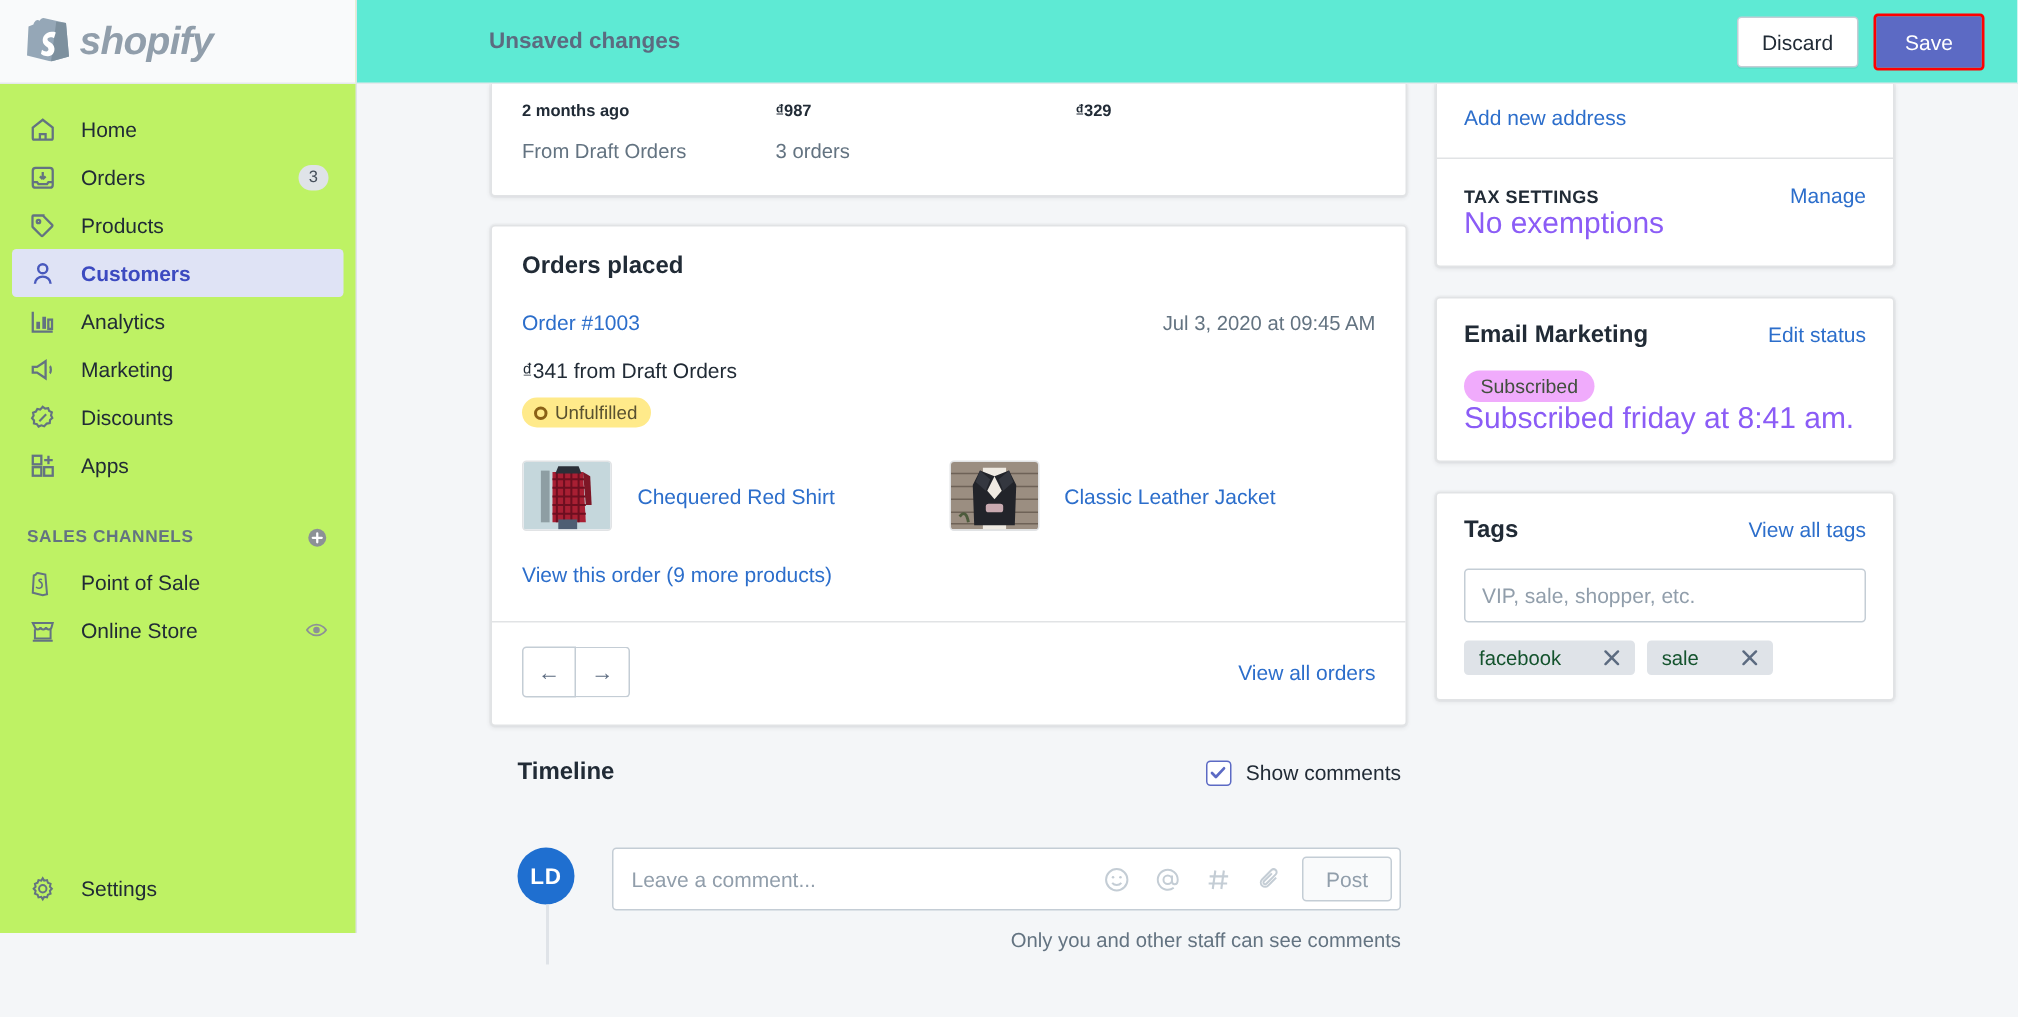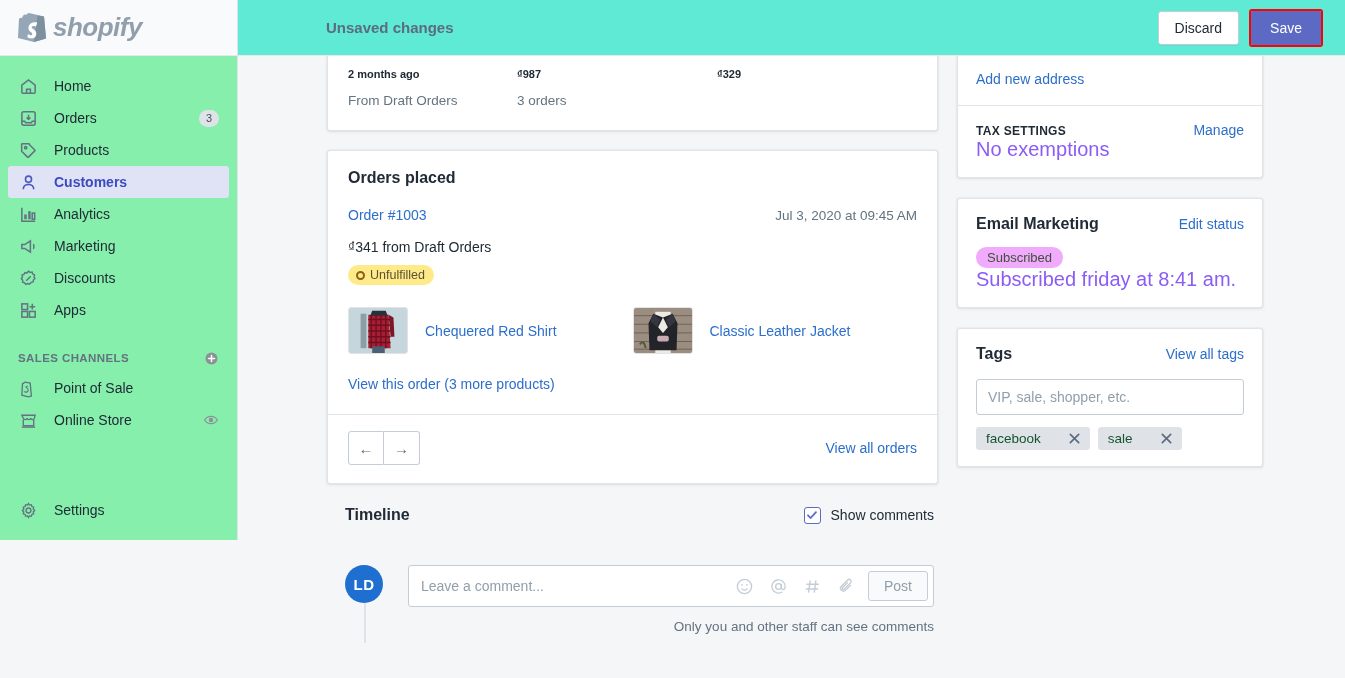--- a/index.html
+++ b/index.html
@@ -6,22 +6,22 @@
   html, body {
     width: 1345px; height: 678px;
     font-family: "Liberation Sans", sans-serif;
     background: #f4f6f8;
     overflow: hidden;
   }
   .app { display: flex; width: 1345px; height: 678px; }
 
   
   .sidebar {
-    width: 238px; height: 540px;
-    background: #86efac;
+    width: 238px; height: 622px;
+    background: #bef264;
     border-right: 1px solid #dfe3e8;
     display: flex; flex-direction: column;
     flex: 0 0 238px;
   }
   .logo-bar {
     height: 56px; flex: 0 0 56px;
     display: flex; align-items: center;
     padding-left: 18px;
     background: #f9fafb;
     border-bottom: 1px solid #e6e9ec;
@@ -494,21 +494,21 @@
                     <path d="M40 6 L33 12 L36 20 L43 14 Z" fill="#34373f"></path>
                     <rect x="24" y="29" width="12" height="6" rx="2" fill="#c9aab0"></rect>
                     <path d="M6 38c3-4 5-2 6 4" stroke="#4d5b3c" stroke-width="2" fill="none"></path>
                   </svg>
                 </span>
                 <a class="link pname">Classic Leather Jacket</a>
               </div>
             </div>
 
             <div class="view-order" style="padding-left:0;">
-              <a class="link">View this order (3 more products)</a>
+              <a class="link">View this order (9 more products)</a>
             </div>
           </div>
 
           <div class="pager-bar">
             <div class="pager">
               <button class="pg-btn left">
                 <span>←</span>
               </button>
               <button class="pg-btn right">
                 <span>→</span>

